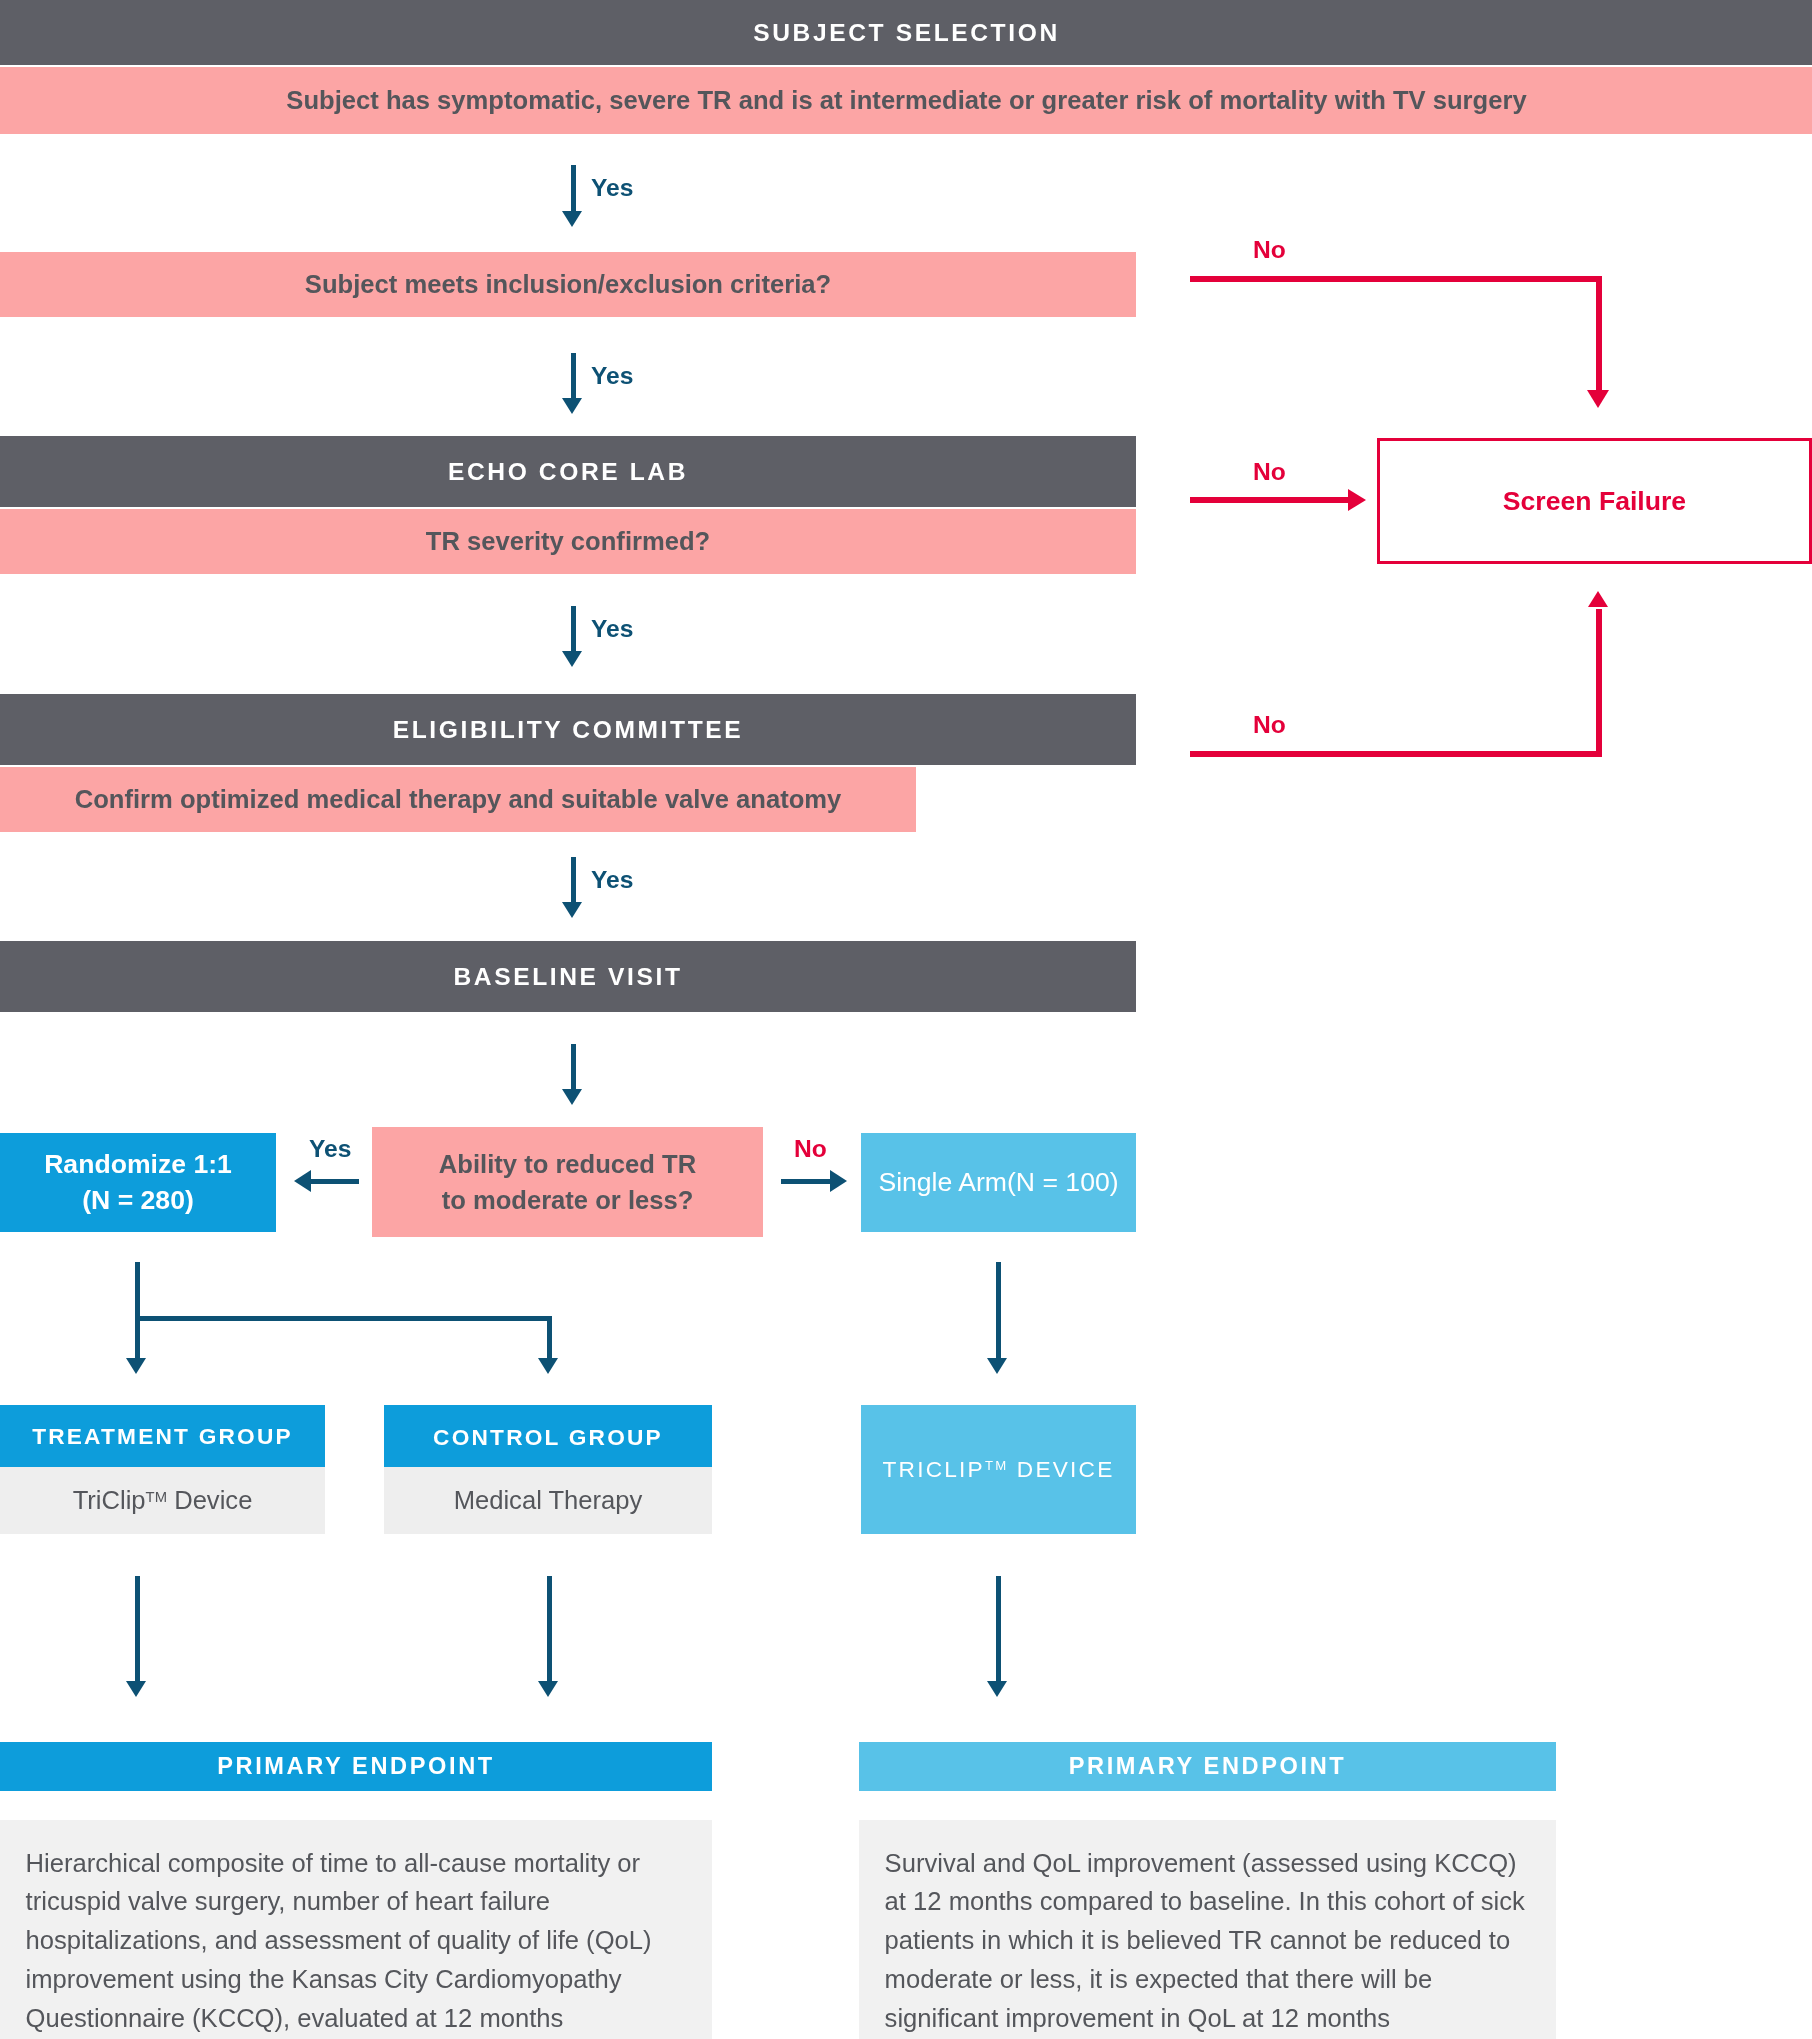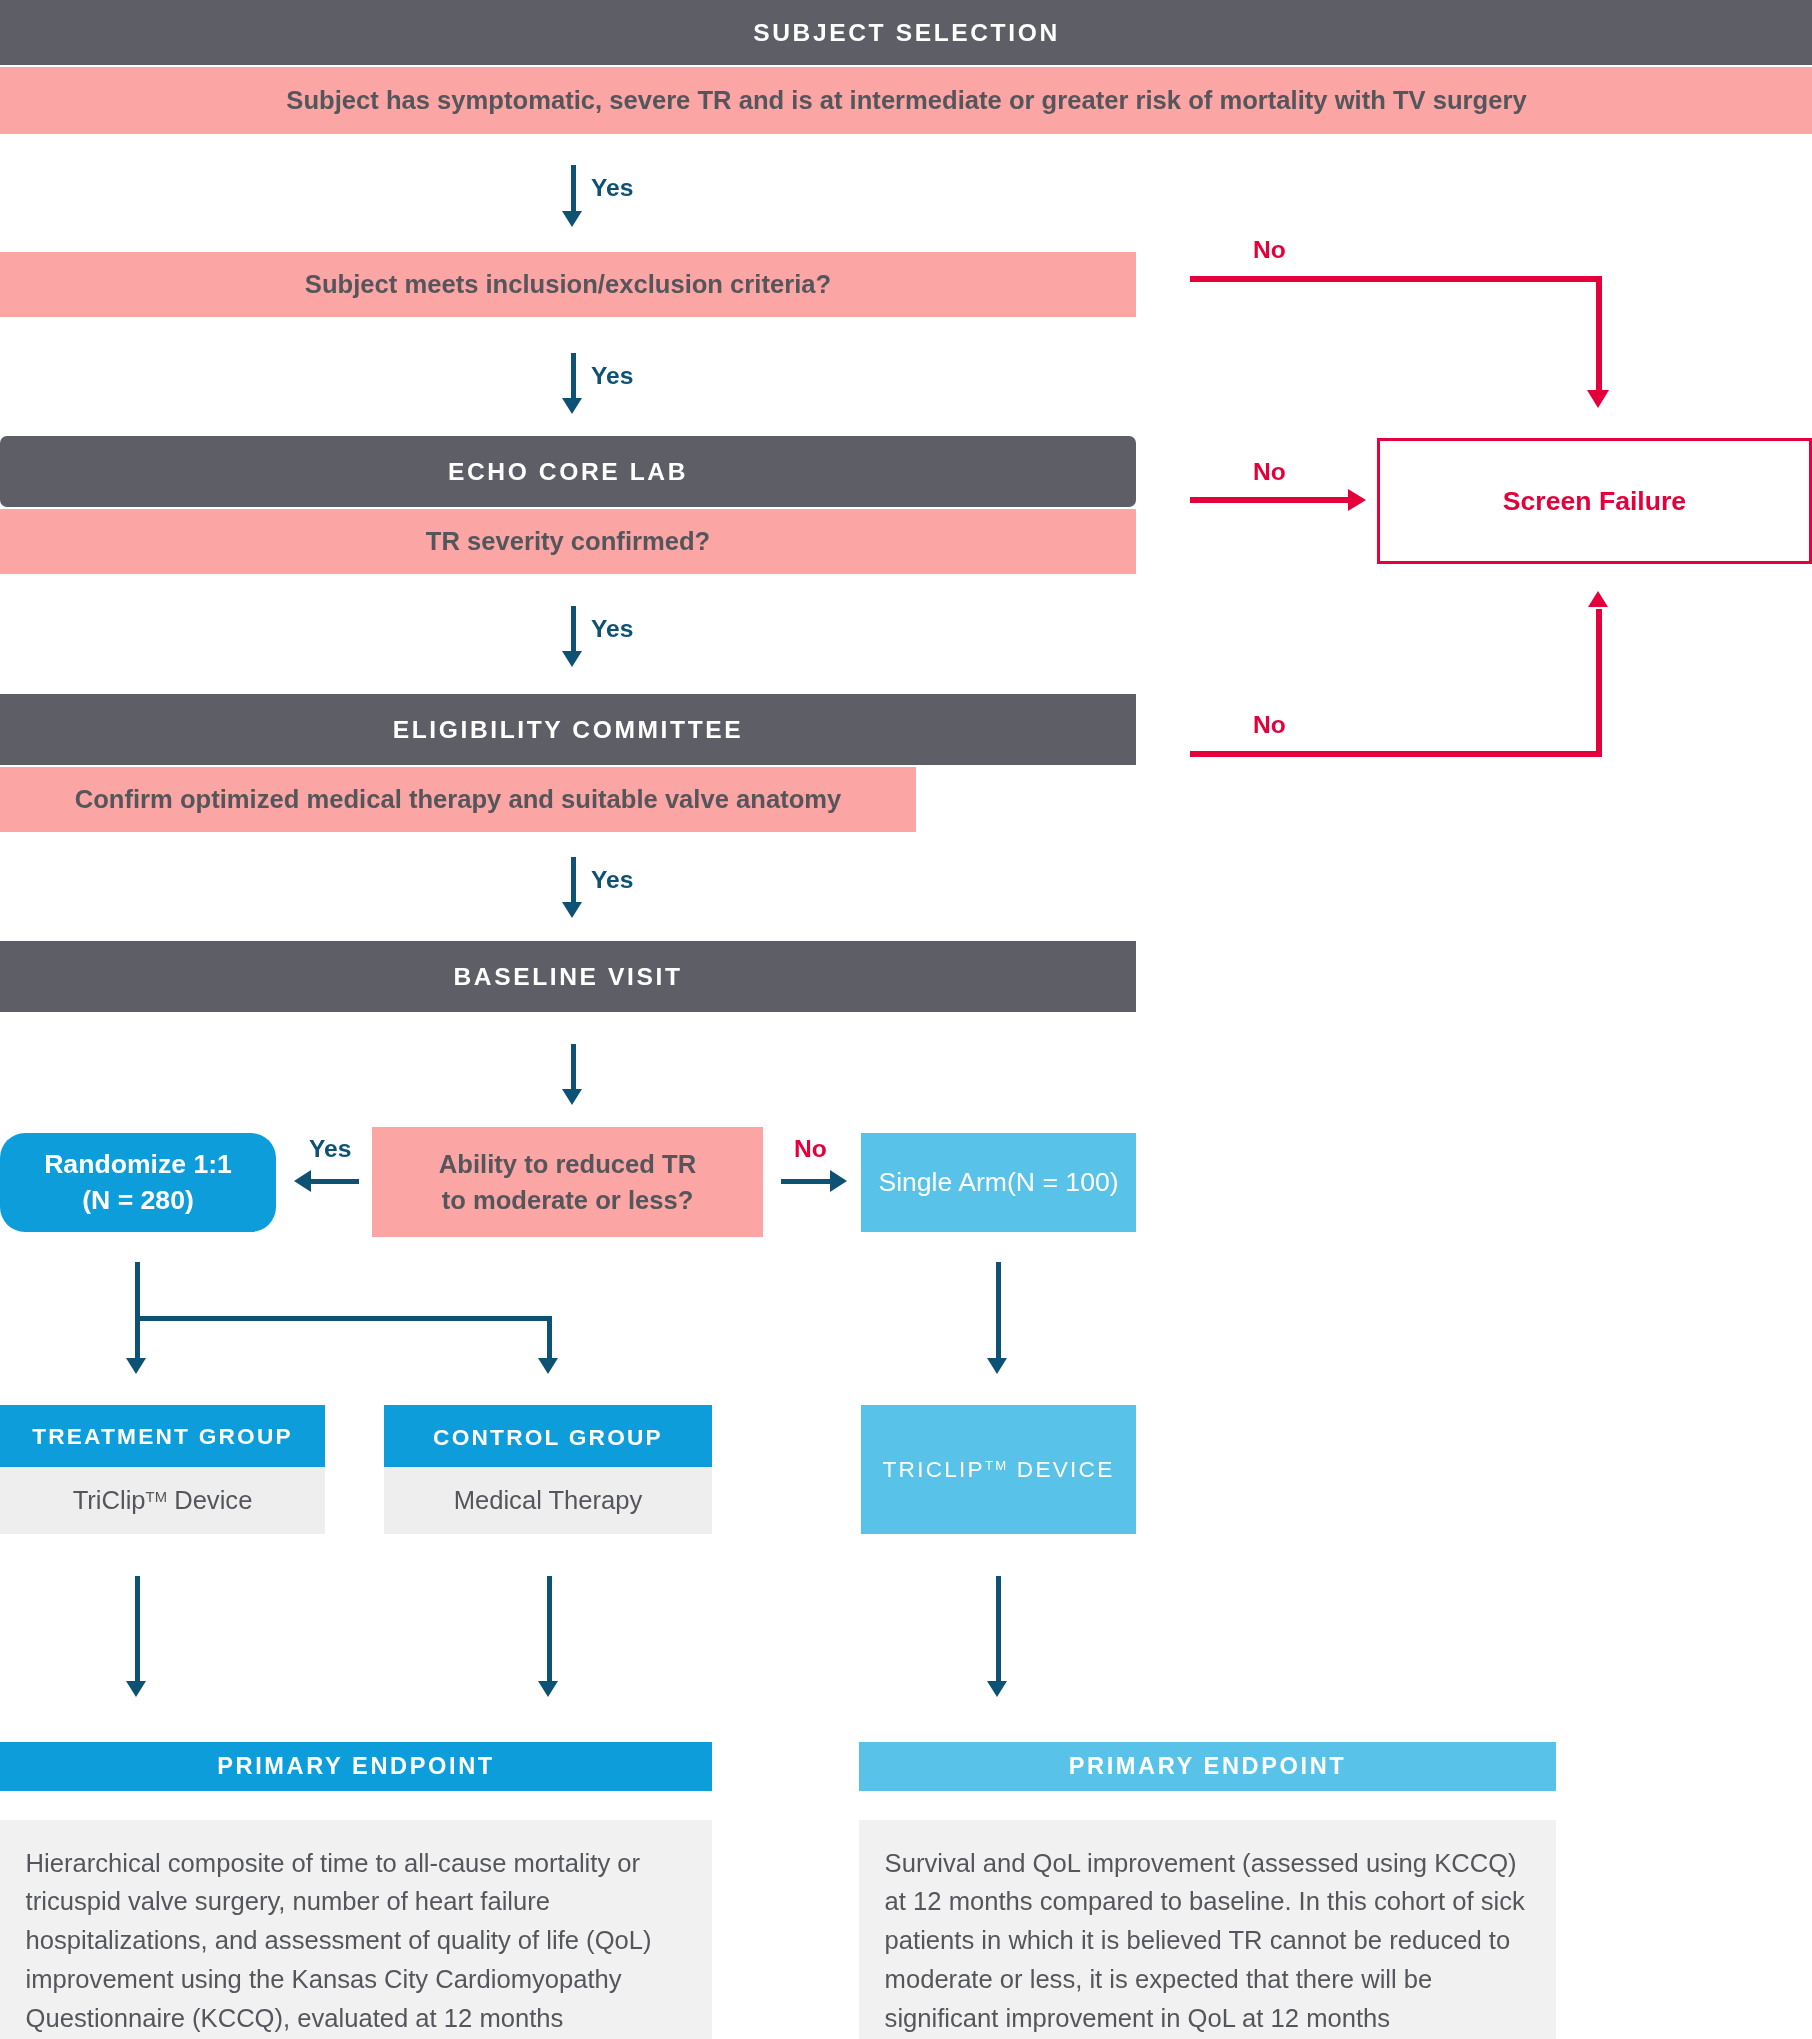--- a/index.html
+++ b/index.html
@@ -183,21 +183,21 @@
 
   <div class="abs v-arrow" style="left:571px;top:353px;width:4.9px;height:47px;"></div>
   <div class="abs v-head" style="left:562px;top:398px;"></div>
   <div class="abs lbl-yes" style="left:591px;top:362px;">Yes</div>
 
   <div class="abs lbl-no" style="left:1253px;top:236px;">No</div>
   <div class="abs r-line" style="left:1190px;top:276px;width:412px;height:5.9px;"></div>
   <div class="abs r-line" style="left:1596px;top:276px;width:5.9px;height:118px;"></div>
   <div class="abs r-head-down" style="left:1587px;top:390px;"></div>
 
-  <div class="abs sec-head" style="left:0;top:436px;width:1136px;height:71px;border-radius:7px;">ECHO CORE LAB</div>
+  <div class="abs sec-head" style="left:0;top:436px;width:1136px;height:71px;">ECHO CORE LAB</div>
   <div class="abs band" style="left:0;top:509px;width:1136px;height:65px;">TR severity confirmed?</div>
 
   <div class="abs v-arrow" style="left:571px;top:606px;width:4.9px;height:47px;"></div>
   <div class="abs v-head" style="left:562px;top:651px;"></div>
   <div class="abs lbl-yes" style="left:591px;top:615px;">Yes</div>
 
   <div class="abs screen-failure" style="left:1377px;top:438px;width:435px;height:126px;">Screen Failure</div>
 
   <div class="abs lbl-no" style="left:1253px;top:458px;">No</div>
   <div class="abs r-line" style="left:1190px;top:497px;width:160px;height:5.9px;"></div>
@@ -213,21 +213,21 @@
   <div class="abs lbl-no" style="left:1253px;top:711px;">No</div>
   <div class="abs r-line" style="left:1190px;top:751px;width:412px;height:5.9px;"></div>
   <div class="abs r-line" style="left:1596px;top:609px;width:5.9px;height:148px;"></div>
   <div class="abs v-head-up" style="left:1588px;top:591px;"></div>
 
   <div class="abs sec-head" style="left:0;top:941px;width:1136px;height:71px;">BASELINE VISIT</div>
 
   <div class="abs v-arrow" style="left:571px;top:1044px;width:4.9px;height:47px;"></div>
   <div class="abs v-head" style="left:562px;top:1089px;"></div>
 
-  <div class="abs blue-box" style="left:0;top:1133px;width:276px;height:99px;border-radius:25px;">
+  <div class="abs blue-box" style="left:0;top:1133px;width:276px;height:99px;">
     <span>Randomize 1:1</span>
     <span>(N = 280)</span>
   </div>
 
   <div class="abs lbl-yes" style="left:309px;top:1135px;">Yes</div>
   <div class="abs h-line" style="left:308px;top:1179px;width:51px;height:4.9px;"></div>
   <div class="abs" style="left:294px;top:1170px;width:0;height:0;
               border-top:11.8px solid transparent;border-bottom:11.8px solid transparent;
               border-right:17.7px solid #0d5174;"></div>
 

